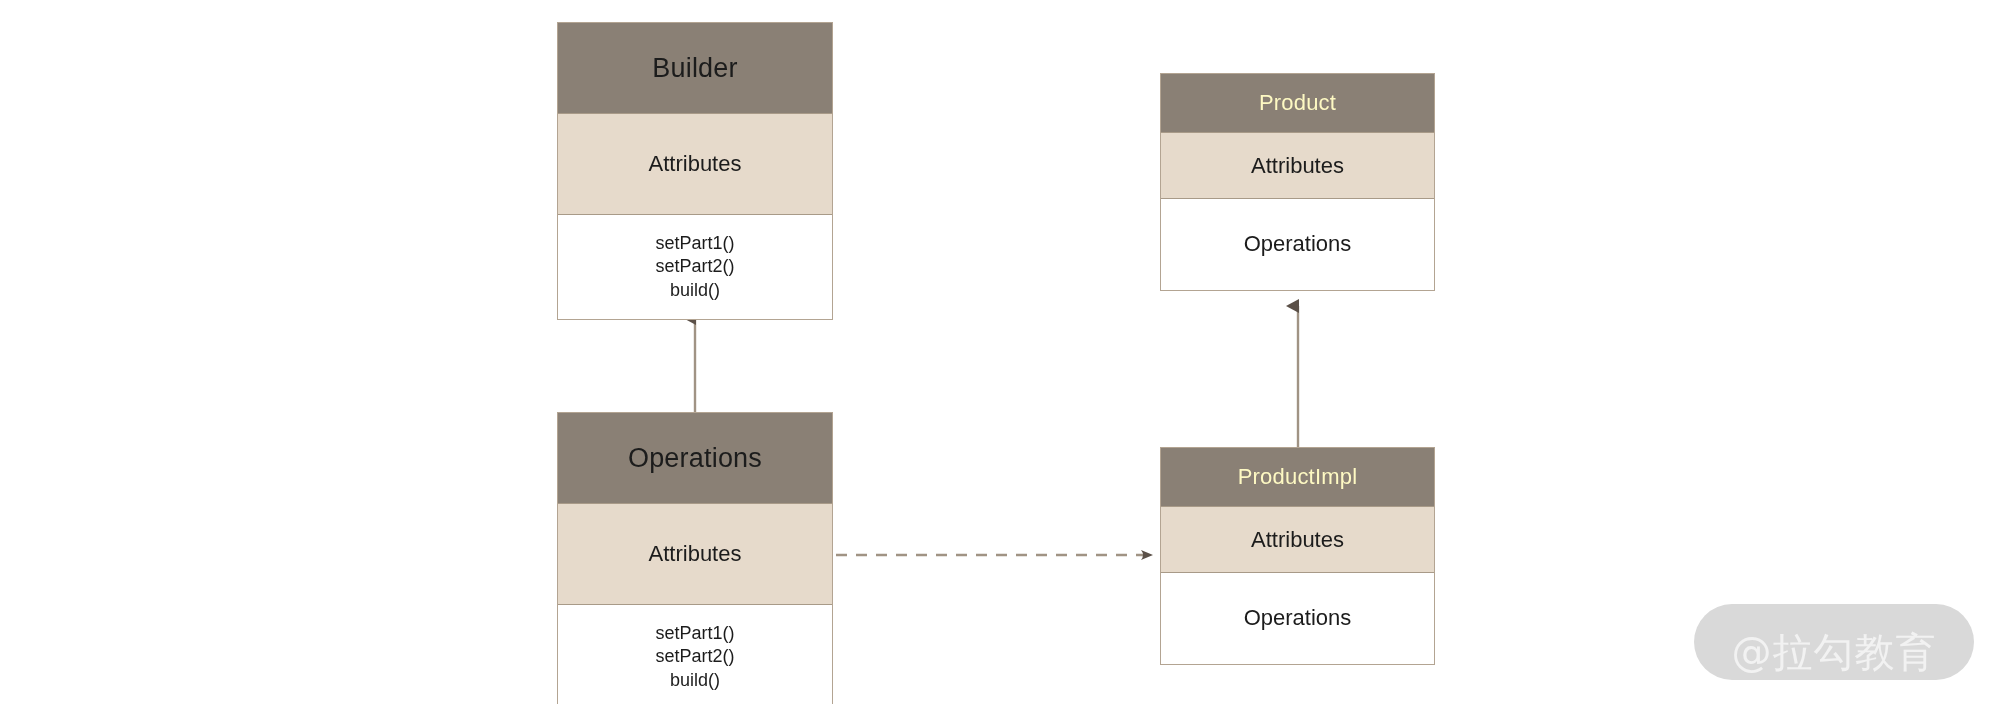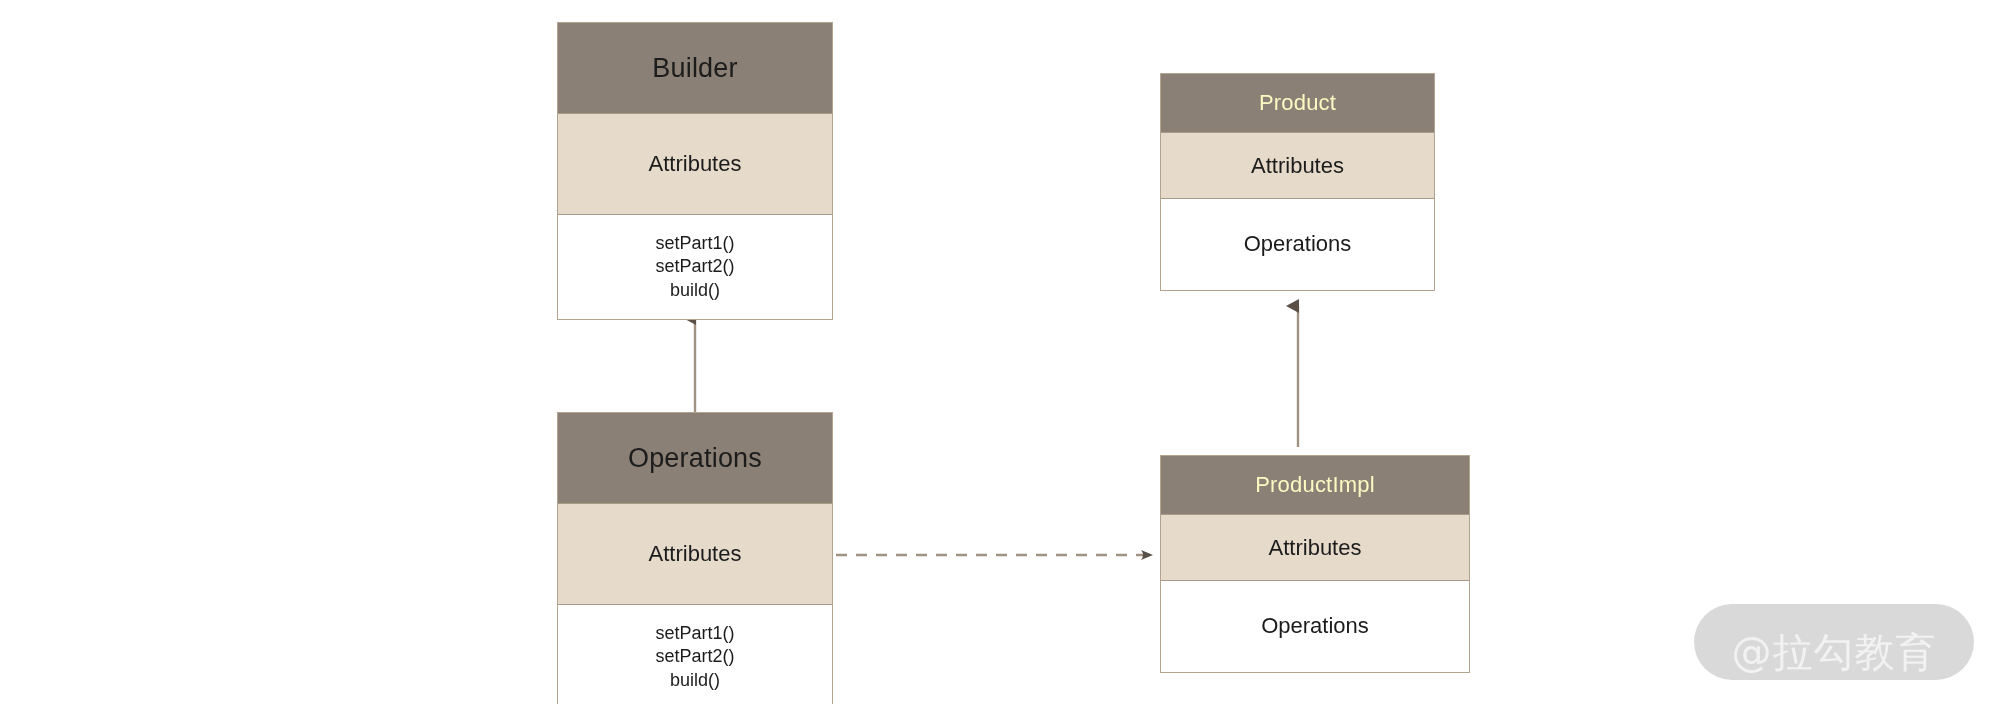--- a/index.html
+++ b/index.html
@@ -81,21 +81,21 @@
 
   #class-builder-impl { left: 557px; top: 412px; width: 276px; height: 298px; }
   #class-builder-impl .uml-header { height: 90px; }
   #class-builder-impl .uml-attrs  { height: 101px; }
 
   #class-product      { left: 1160px; top: 73px;  width: 275px; height: 218px; }
   #class-product .uml-header { height: 58px; font-size: 22px; }
   #class-product .uml-attrs  { height: 66px; }
   #class-product .uml-ops    { font-size: 22px; }
 
-  #class-product-impl { left: 1160px; top: 447px; width: 310px; height: 218px; margin-top: 8px; }
+  #class-product-impl { left: 1160px; top: 447px; width: 275px; height: 218px; }
   #class-product-impl .uml-header { height: 58px; font-size: 22px; }
   #class-product-impl .uml-attrs  { height: 66px; }
   #class-product-impl .uml-ops    { font-size: 22px; }
 
   
   #connectors {
     position: absolute;
     left: 0; top: 0;
     width: 2000px;
     height: 704px;

